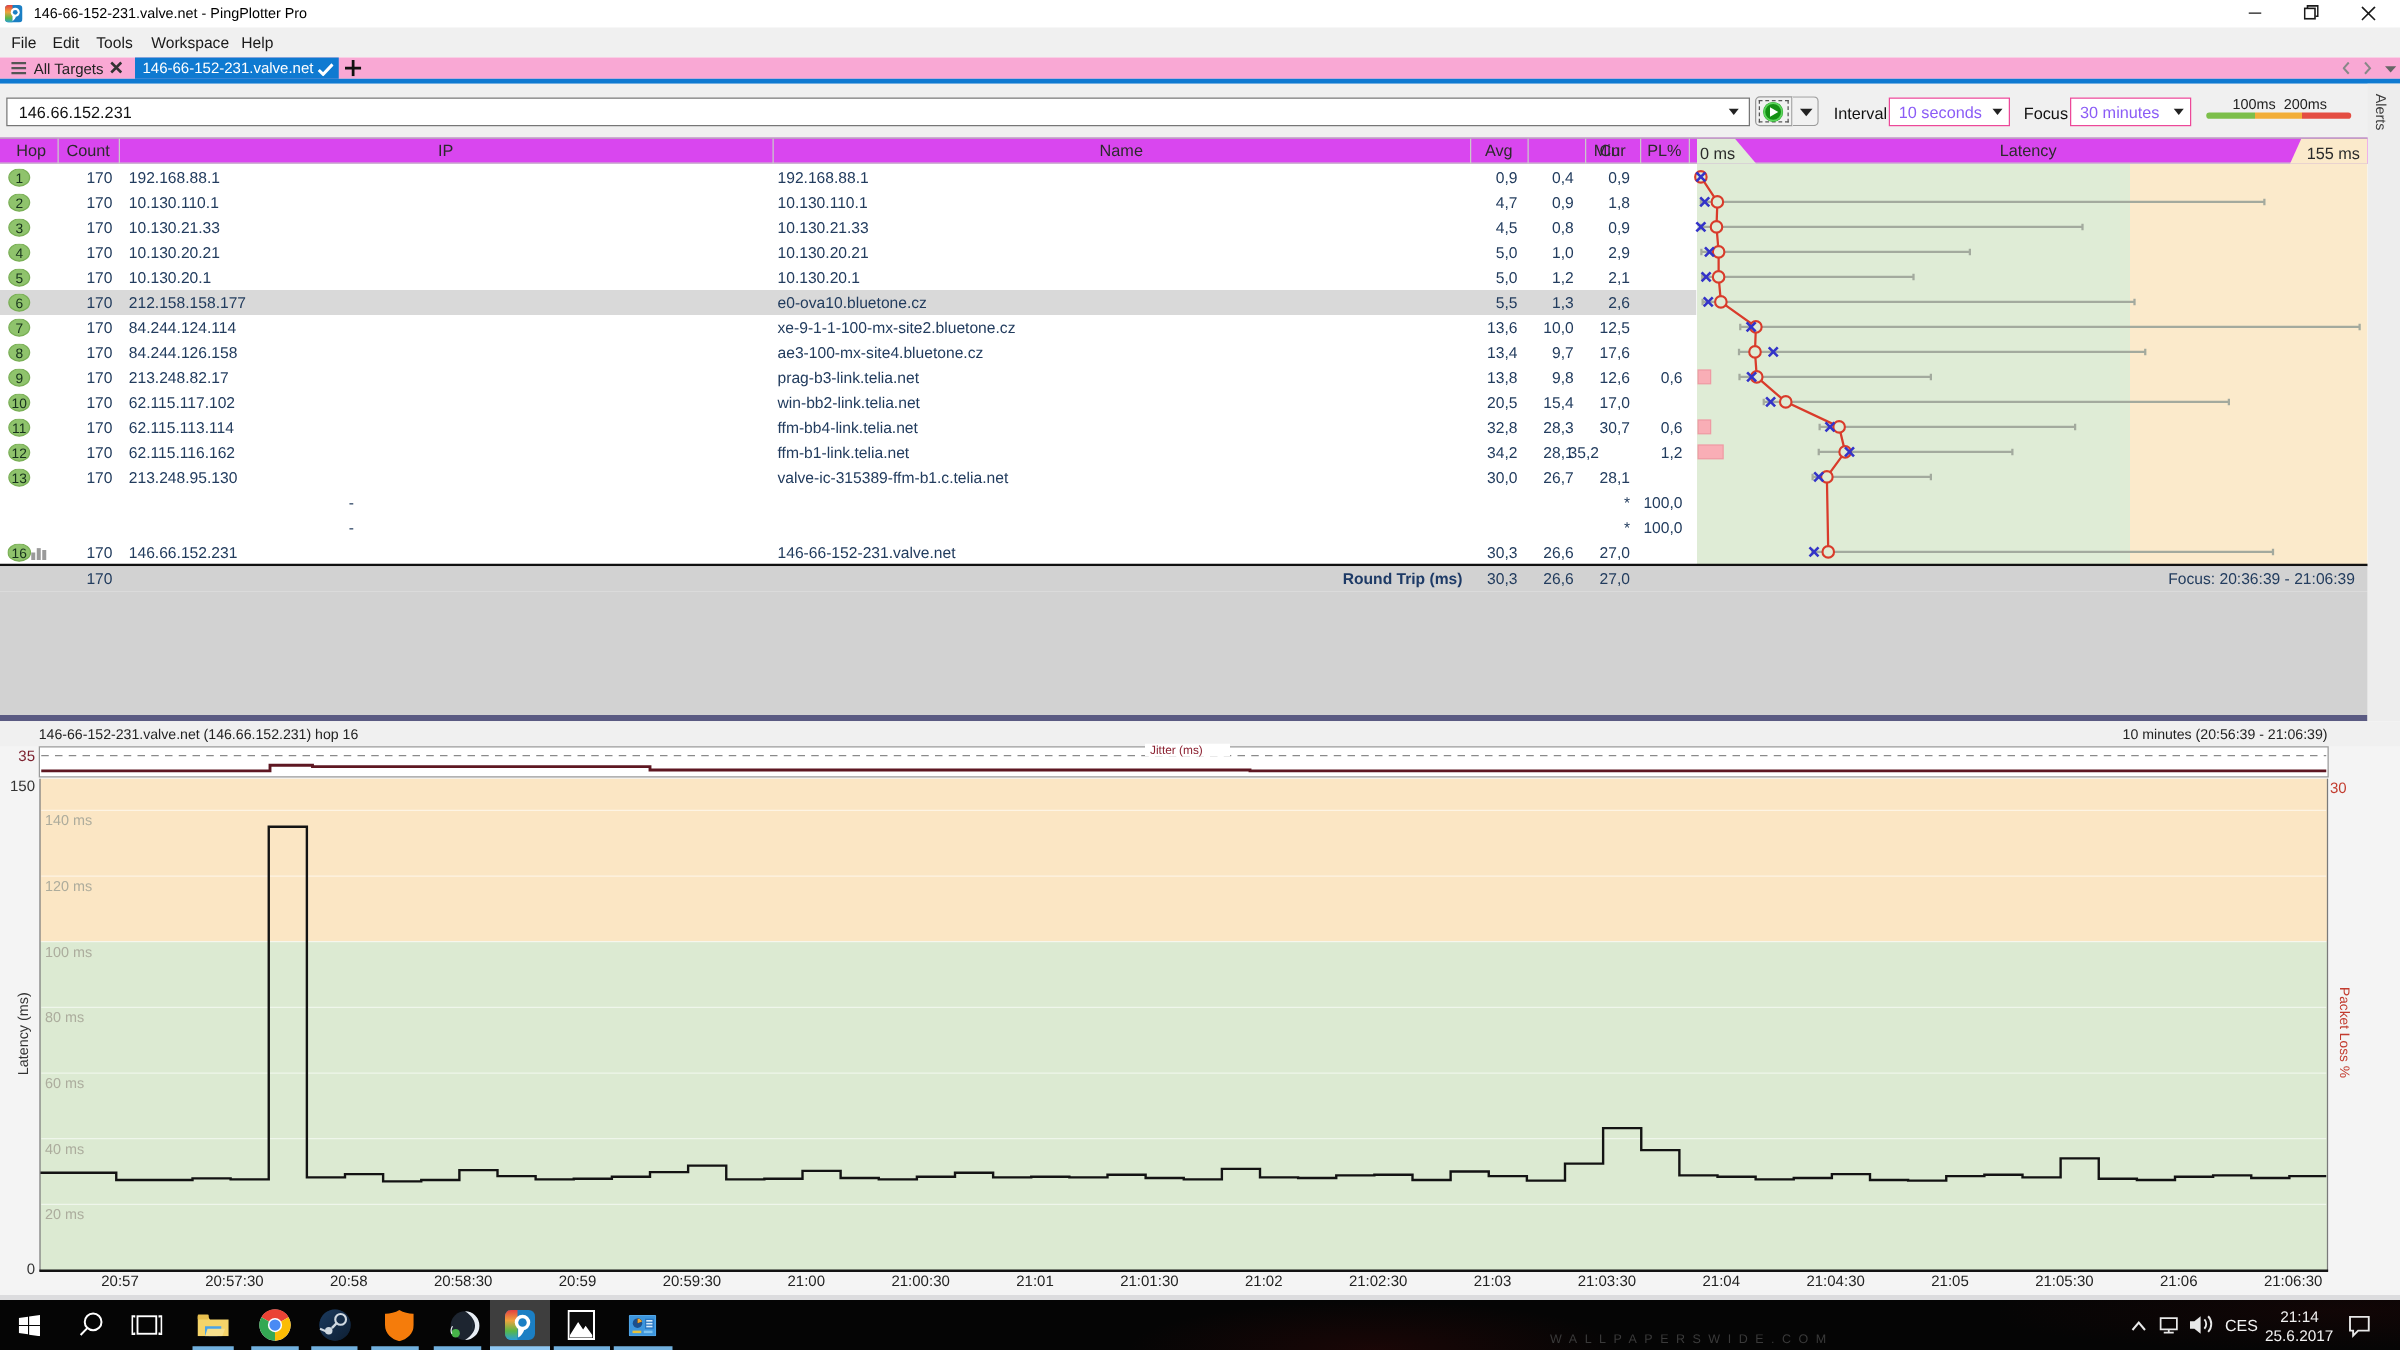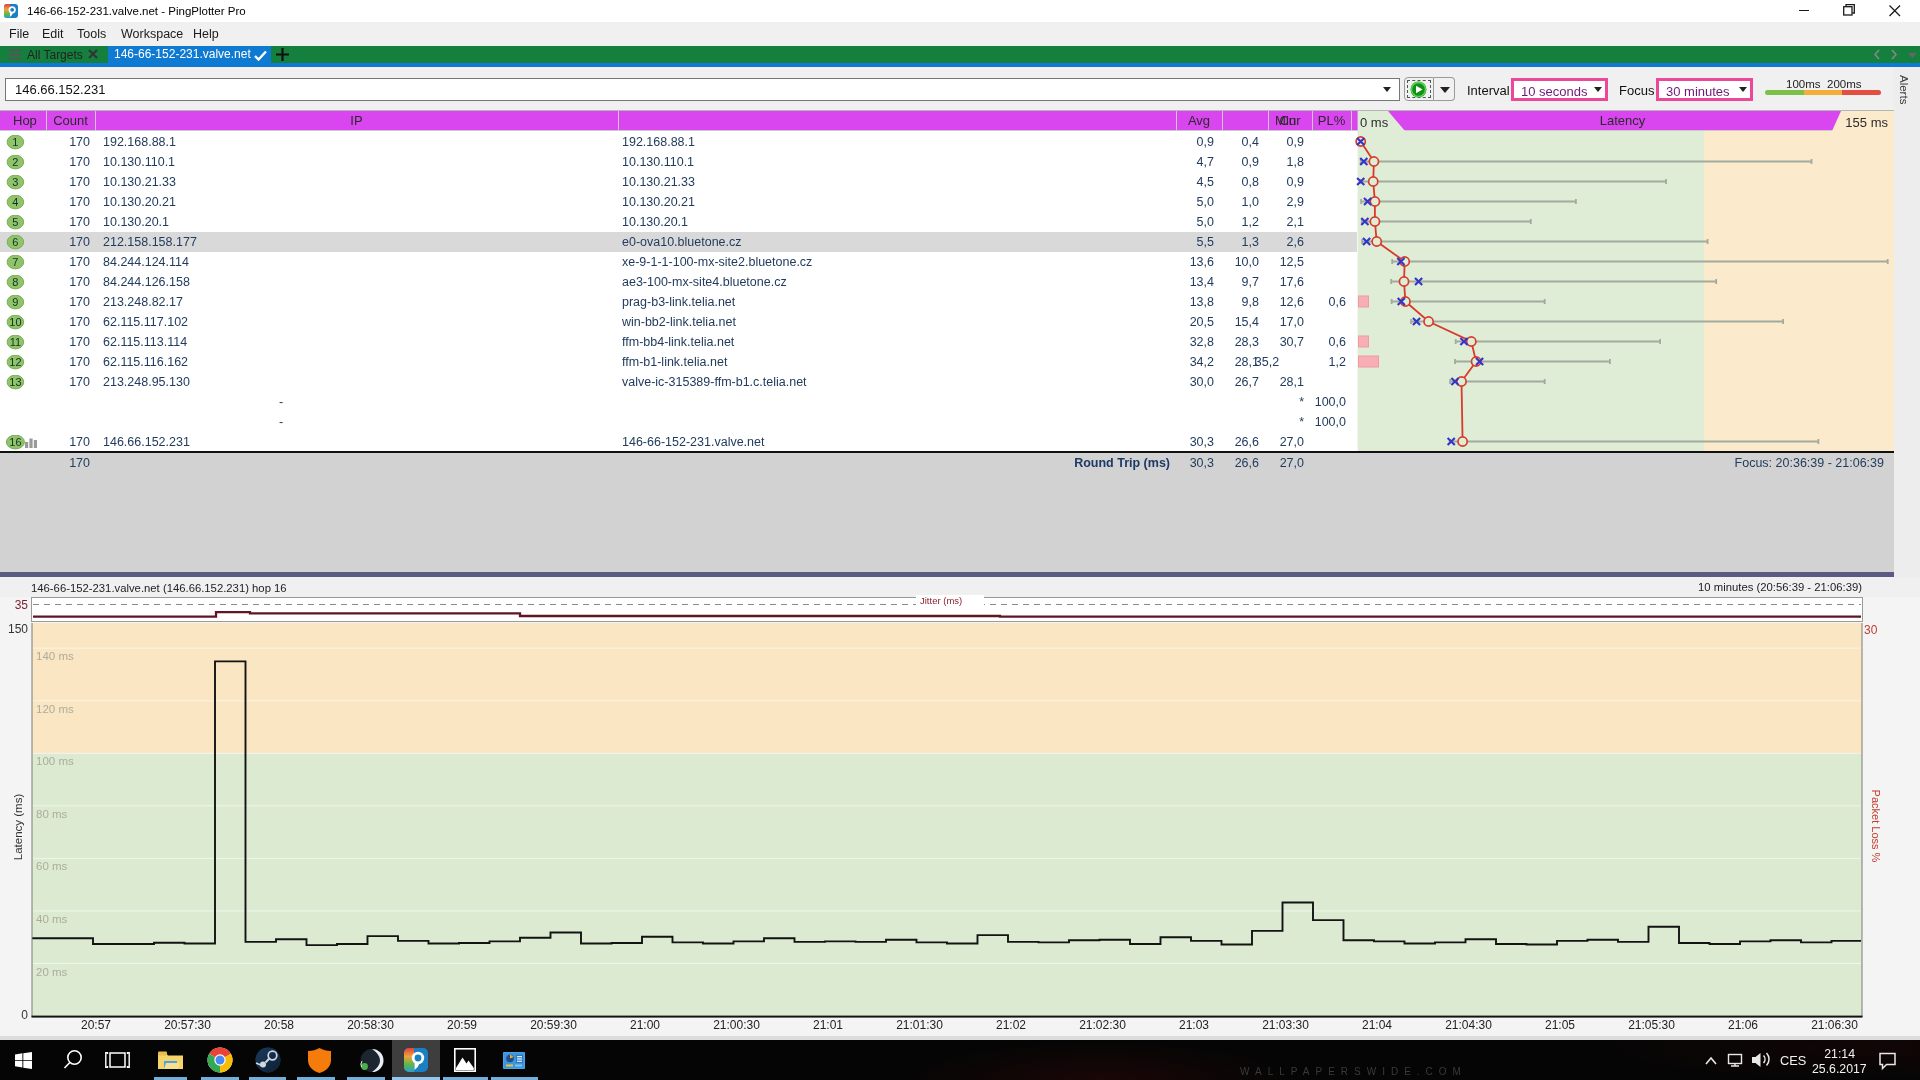--- a/index.html
+++ b/index.html
@@ -1,18 +1,18 @@
 <!DOCTYPE html>
 <html><head><meta charset="utf-8"><style>
 *{margin:0;padding:0;box-sizing:border-box}
 body{font-family:"Liberation Sans",sans-serif;width:1920px;height:1080px;overflow:hidden;background:#fff}
 .abs{position:absolute}
 #app{position:relative;width:1920px;height:848px;font-size:12.5px;color:#223c5e}
 .sep{position:absolute;top:111px;width:1px;height:20px;background:#c9c9c9}
-.cmb{position:absolute;top:11px;height:23px;background:#fff;border:3px solid #ec4899;font-size:13px;color:#701a75;line-height:21px;padding-left:7px}
+.cmb{position:absolute;top:11px;height:23px;background:#fff;border:1px solid #ec4899;font-size:13px;color:#8b5cf6;line-height:21px;padding-left:7px}
 .arr{position:absolute;width:0;height:0;border-left:4.5px solid transparent;border-right:4.5px solid transparent;border-top:5px solid #222}
 </style></head><body>
 <div id="app">
 
 <div class="abs" style="left:0;top:0;width:1920px;height:22px;background:#fff">
  <svg class="abs" style="left:4px;top:4px" width="14" height="14">
         <rect width="14" height="14" rx="3" fill="#1b7fc4"></rect>
         <path d="M0,3 A3,3 0 0 1 3,0 L6,0 L6,14 L3,14 A3,3 0 0 1 0,11 Z" fill="url(#tg)"></path>
         <defs>
           <linearGradient id="tg" x1="0" y1="0" x2="0" y2="1">
@@ -38,21 +38,21 @@
 </div>
 
 <div class="abs" style="left:0;top:22px;width:1920px;height:24px;background:#f0f0f0;font-size:12.5px;color:#1a1a1a">
  <span class="abs" style="left:9px;top:5px">File</span>
  <span class="abs" style="left:42px;top:5px">Edit</span>
  <span class="abs" style="left:77px;top:5px">Tools</span>
  <span class="abs" style="left:121px;top:5px">Workspace</span>
  <span class="abs" style="left:193px;top:5px">Help</span>
 </div>
 
-<div class="abs" style="left:0;top:46px;width:1920px;height:17px;background:#15803d">
+<div class="abs" style="left:0;top:46px;width:1920px;height:17px;background:#f9a8d4">
  <svg class="abs" style="left:9px;top:3px" width="12" height="11">
         <path d="M0,1.5 h12 M0,5.5 h12 M0,9.5 h12" stroke="#555" stroke-width="1.8"></path>
       </svg>
  <span class="abs" style="left:27px;top:1.5px;font-size:12px;color:#222">All Targets</span>
  <svg class="abs" style="left:88px;top:3px" width="10" height="10">
         <path d="M1,1 L9,9 M1,9 L9,1" stroke="#333" stroke-width="2"></path>
       </svg>
  <div class="abs" style="left:108px;top:0;width:163px;height:17px;background:#0f7ad1;color:#fff;font-size:12px">
         <span class="abs" style="left:6px;top:1px">146-66-152-231.valve.net</span>
   <svg class="abs" style="left:146px;top:3.5px" width="13" height="11">
@@ -95,20 +95,21 @@
 </div>
 
 <div class="abs" style="left:1894px;top:67px;width:26px;height:505px;background:#ededed">
  <div class="abs" style="left:4px;top:8px;font-size:11.5px;color:#3c3c3c;writing-mode:vertical-rl">Alerts</div>
 </div>
 
 <div class="abs" style="left:0;top:110px;width:1894px;height:21px;background:#d946ef;border-top:1px solid #b5b5b5;border-bottom:1px solid #c9c9c9;font-size:13px;color:#2b2b2b">
  <span class="abs" style="left:13px;top:2px">Hop</span>
  <span class="abs" style="left:46px;top:2px;width:49px;text-align:center">Count</span>
  <span class="abs" style="left:95px;top:2px;width:523px;text-align:center">IP</span>
+ <span class="abs" style="left:618px;top:2px;width:558px;text-align:center">Name</span>
  <span class="abs" style="left:1176px;top:2px;width:46px;text-align:center">Avg</span>
  <span class="abs" style="left:1250px;top:2px;width:46px;text-align:right">Min</span>
  <span class="abs" style="left:1268px;top:2px;width:44px;text-align:center">Cur</span>
  <span class="abs" style="left:1312px;top:2px;width:39px;text-align:center">PL%</span>
  <span class="abs" style="left:1351px;top:2px;width:543px;text-align:center">Latency</span>
 </div>
 <svg class="abs" style="left:1350px;top:111px" width="544" height="20" font-family="Liberation Sans, sans-serif">
       <polygon points="7.6,0 38,0 55,20 7.6,20" fill="#dfecd6"></polygon>
       <polygon points="491,0 544,0 544,20 482,20" fill="#fbeacb"></polygon>
       <text x="10" y="16" font-size="13" fill="#2b2b2b">0 ms</text>

